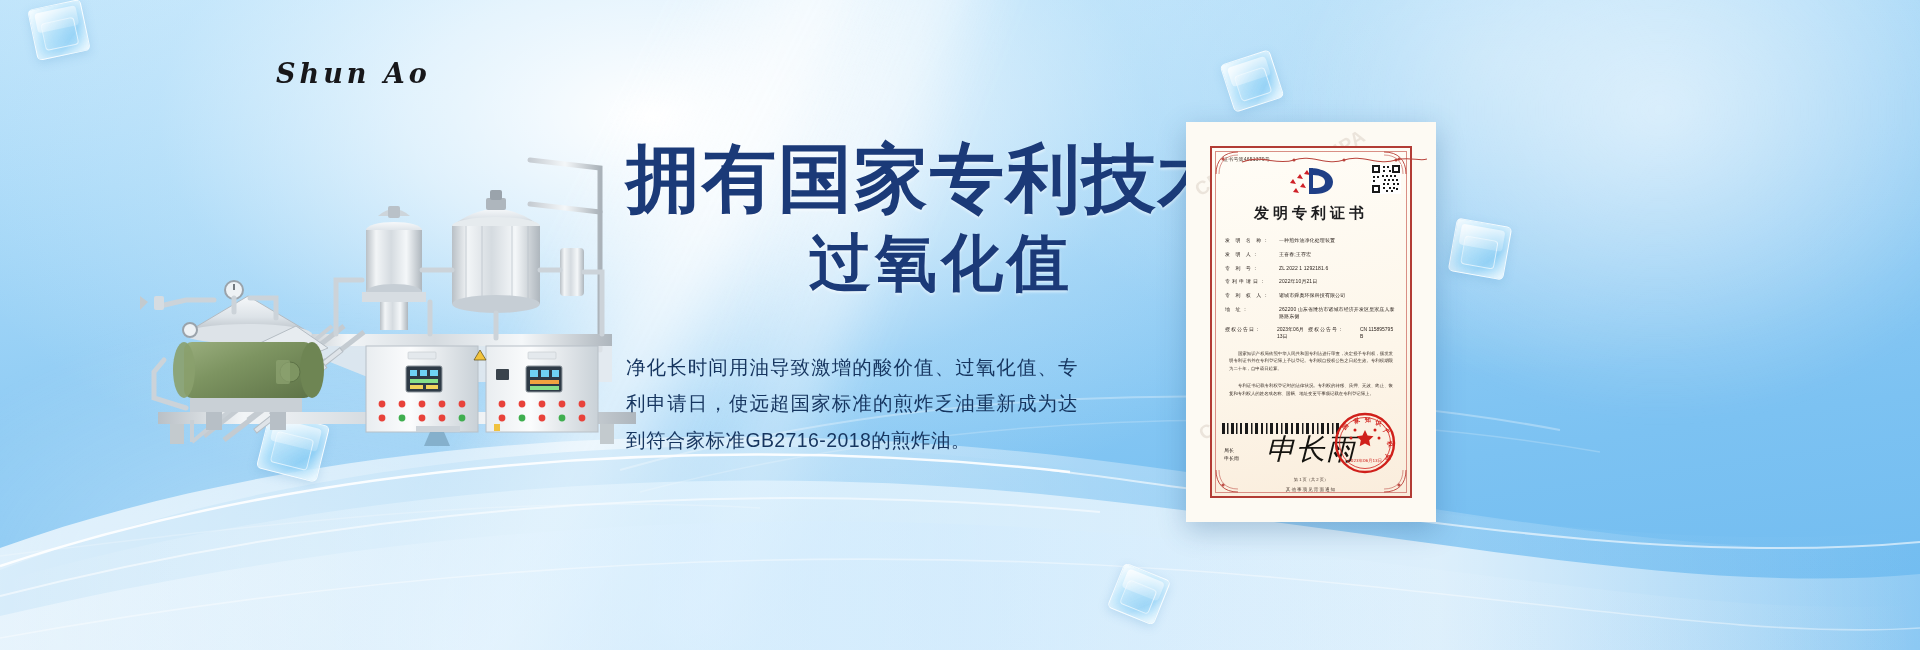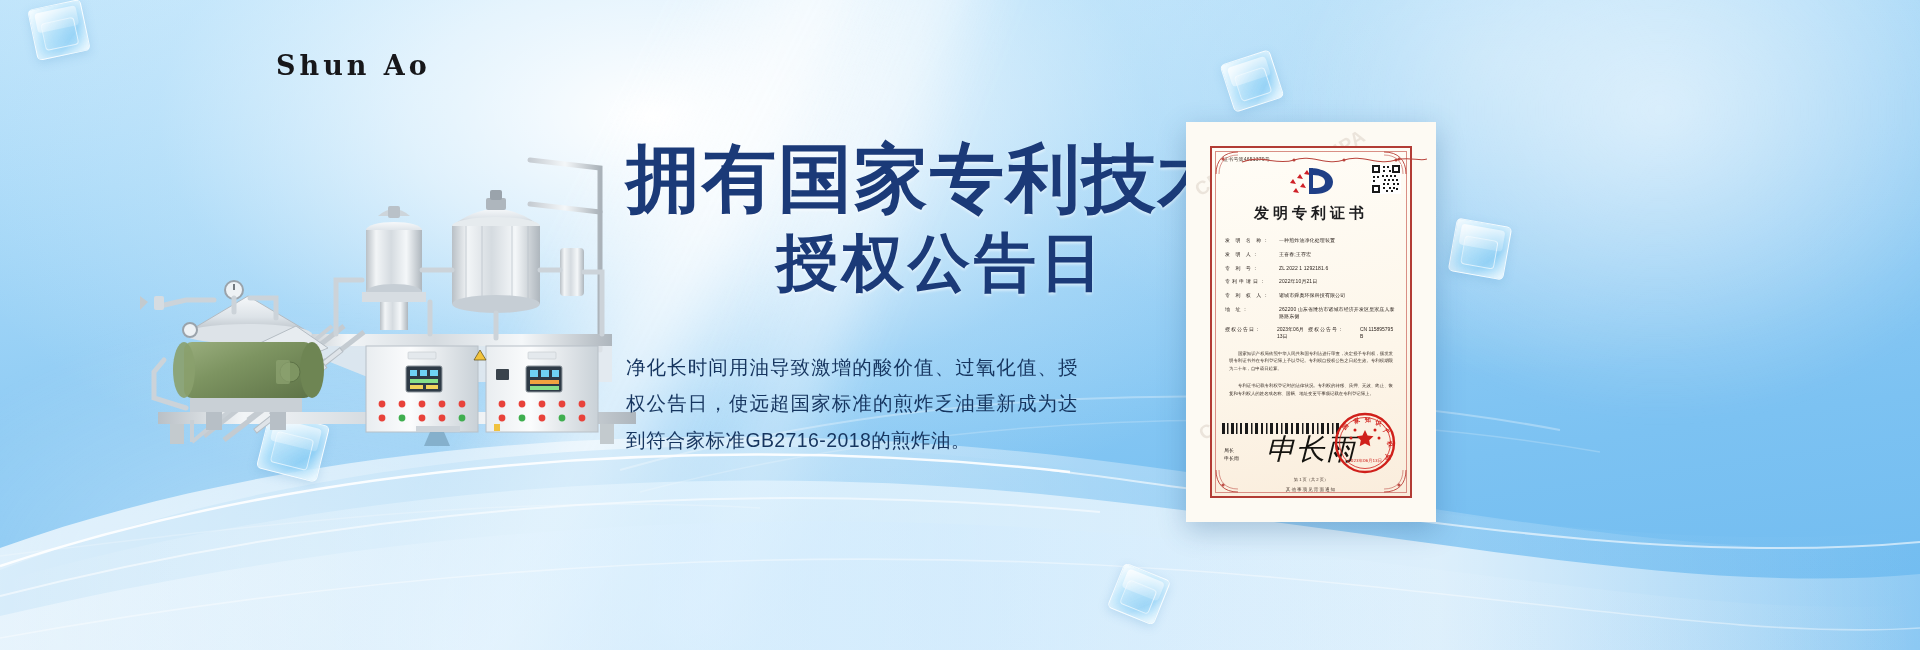--- a/index.html
+++ b/index.html
@@ -69,22 +69,22 @@
   #logo .cn{
     font-family:"DejaVu Serif","Liberation Serif",serif;
     font-size:48px; letter-spacing:12px; line-height:1;
     font-weight:400; white-space:nowrap;
   }
   #logo .reg{
     font-size:17px; vertical-align:super; letter-spacing:0; margin-left:-4px;
   }
   #logo .en{
     font-family:"DejaVu Serif","Liberation Serif",serif;
-    font-weight:700; font-size:27px;
-    letter-spacing:4px; margin-top:12px; margin-left:8px;
+    font-style:italic; font-weight:700; font-size:27px;
+    letter-spacing:4px; margin-top:20px; margin-left:8px;
   }
 
   
   #machine{ position:absolute; left:130px; top:120px; width:530px; height:330px; }
 
   
   #copy{ position:absolute; left:626px; top:140px; width:520px; }
   .h1{
     font-size:74px; font-weight:700; color:#1b3a78; line-height:1.06;
     letter-spacing:2px; white-space:nowrap;
@@ -410,22 +410,22 @@
       <path d="M18,182 l-8,-6 l0,14 z" fill="#c3cace"></path>
       <rect x="24" y="176" width="10" height="14" rx="2" fill="#d6dce1"></rect>
     </g>
 
     <path d="M300,312 L314,312 L320,326 L294,326 Z" fill="#7fa9c4" opacity=".85"></path>
     <rect x="286" y="306" width="44" height="6" fill="#cdd4da"></rect>
   </svg>
 
   <div id="copy">
     <div class="h1">拥有国家专利技术</div>
-    <div class="h2">授权公告日</div>
-    <div class="body-copy">净化长时间用油导致激增的酸价值、过氧化值、授权公告日，使远超国家标准的煎炸乏油重新成为达到符合家标准GB2716-2018的煎炸油。</div>
+    <div class="h2">过氧化值</div>
+    <div class="body-copy">净化长时间用油导致激增的酸价值、过氧化值、专利申请日，使远超国家标准的煎炸乏油重新成为达到符合家标准GB2716-2018的煎炸油。</div>
   </div>
 
   <div id="cert">
 
     <div class="wm">
       <span style="left:6px;  top:42px;">CNIPA</span>
       <span style="left:120px;top:18px;">CNIPA</span>
       <span style="left:26px; top:160px;">CNIPA</span>
       <span style="left:150px;top:128px;">CNIPA</span>
       <span style="left:10px; top:286px;">CNIPA</span>

